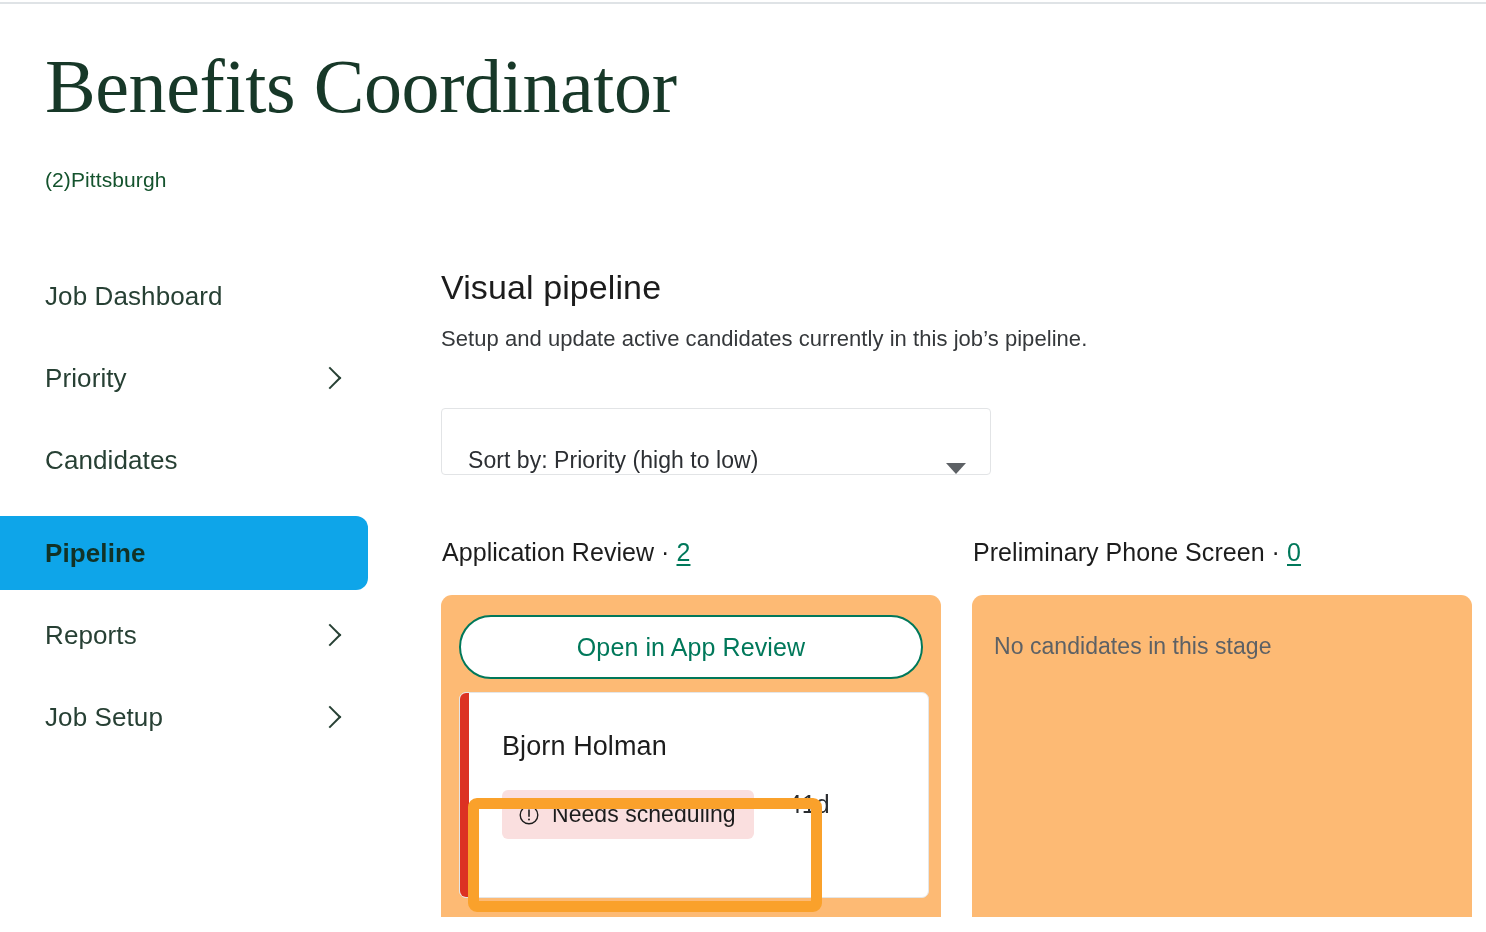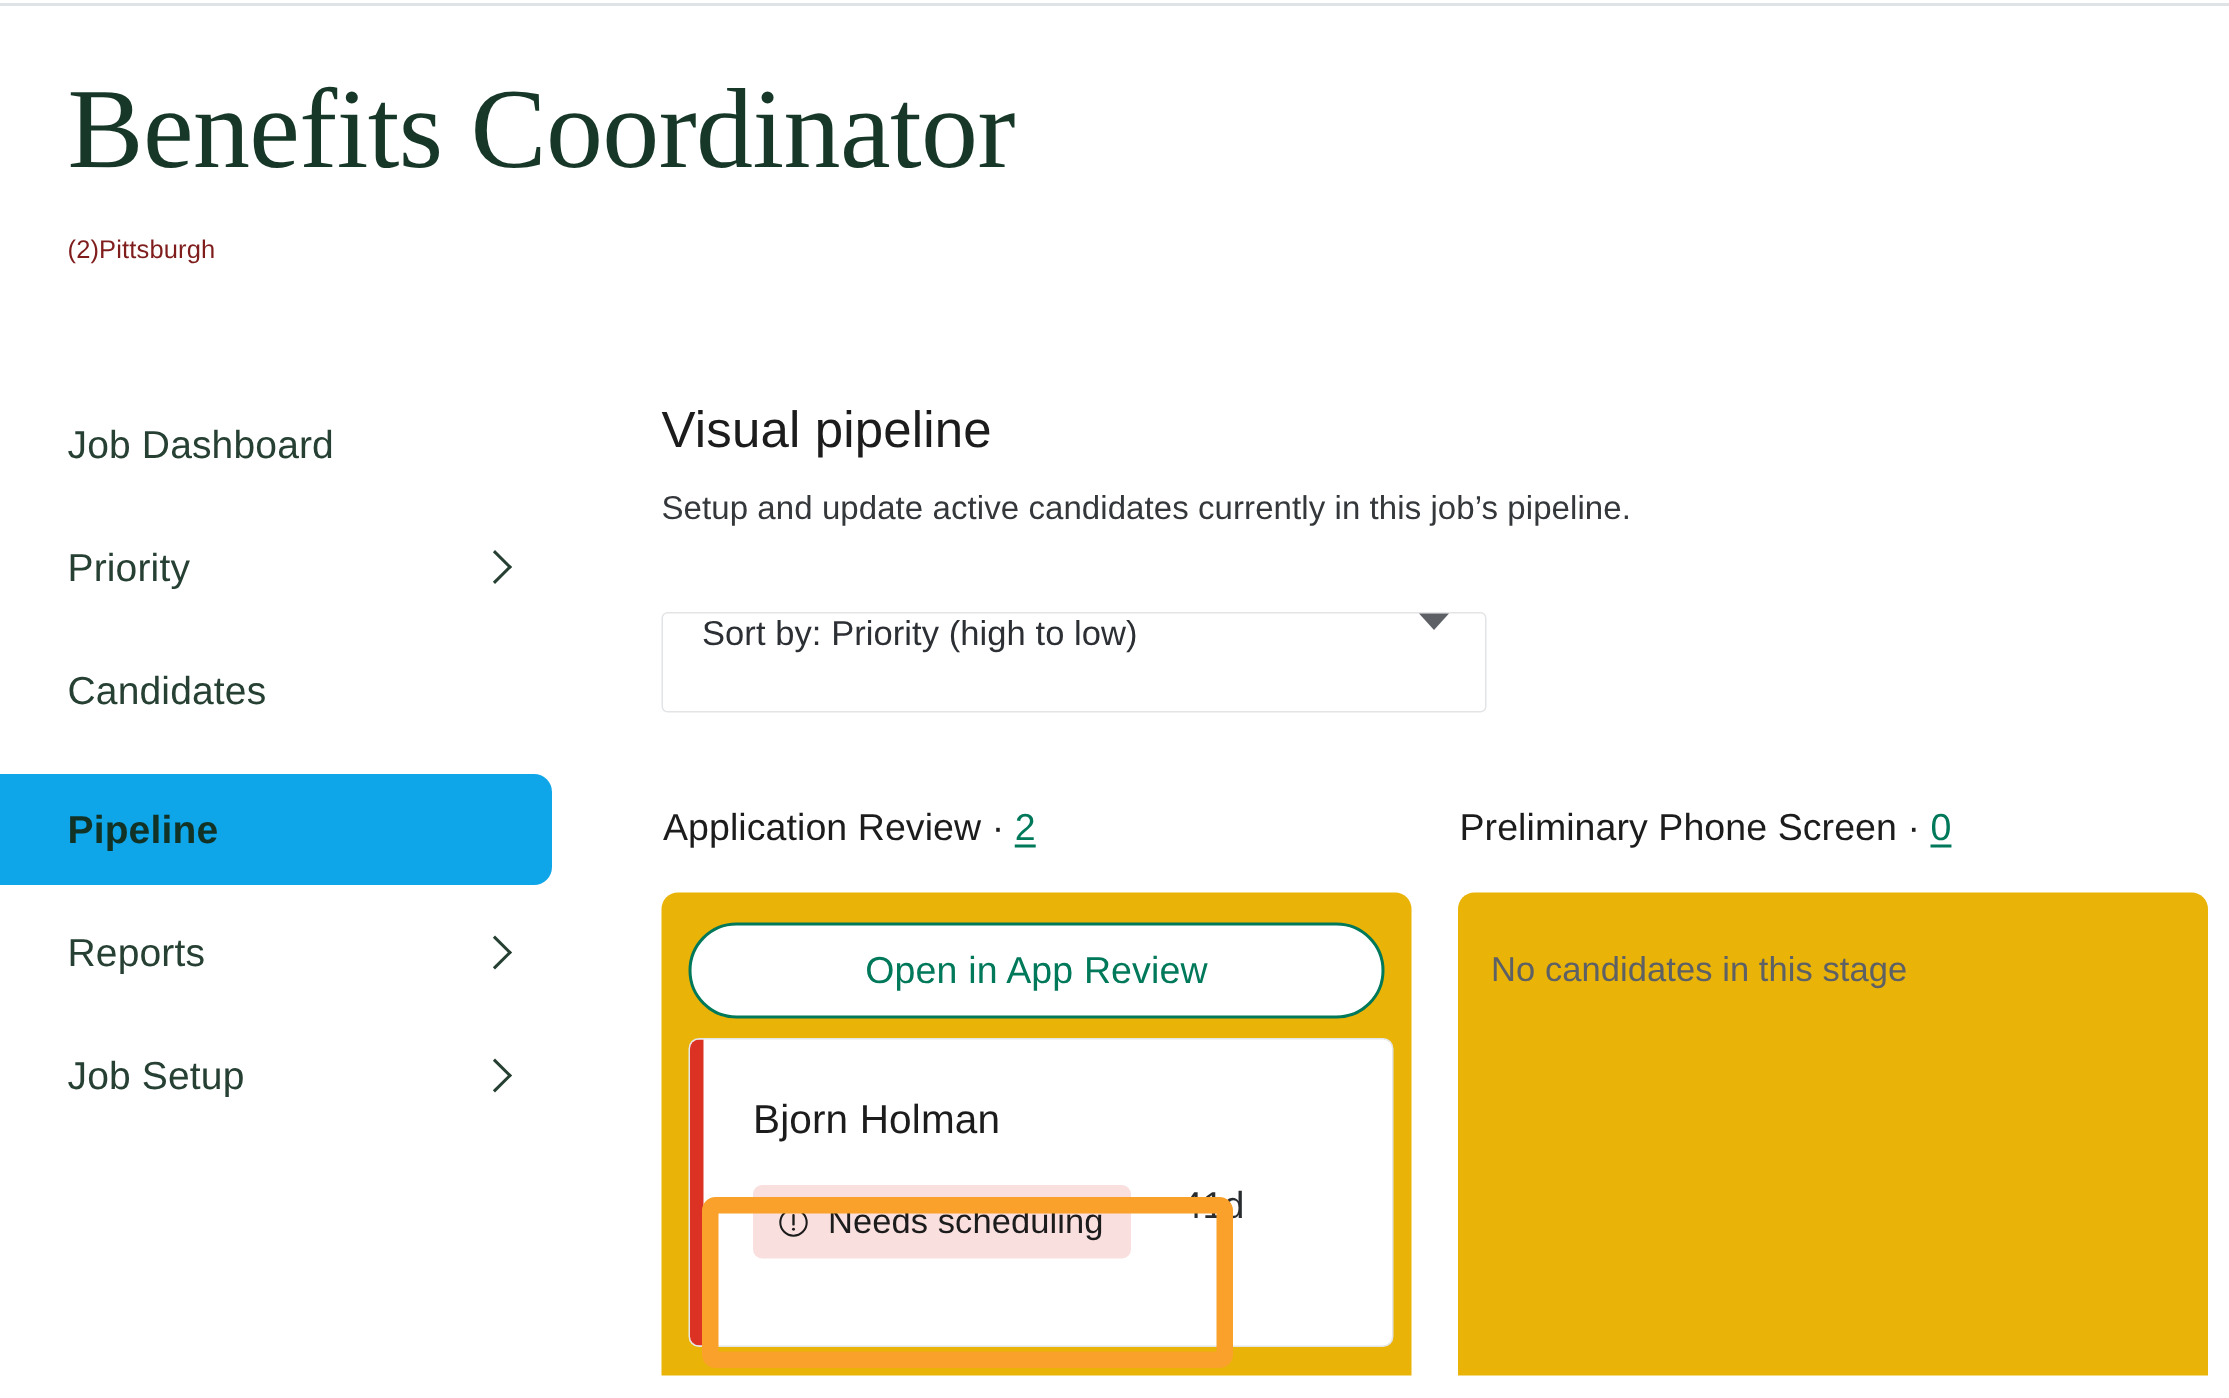--- a/index.html
+++ b/index.html
@@ -38,23 +38,23 @@
     font-family: "Liberation Serif", serif;
     font-size: 76px;
     line-height: 1.0;
     font-weight: 400;
     color: #173828;
     letter-spacing: -0.4px;
     white-space: nowrap;
   }
 
   .page-subtitle {
-    margin-top: 33px;
-    font-size: 17px;
-    color: #7f1d1d;
+    margin-top: 44px;
+    font-size: 21px;
+    color: #14532d;
     letter-spacing: 0.1px;
   }
 
   
   .sidebar {
     position: absolute;
     top: 270px;
     left: 0;
     width: 368px;
   }
@@ -126,21 +126,21 @@
   .sort-select {
     position: absolute;
     top: 138px;
     left: 0;
     width: 550px;
     height: 67px;
     border: 1px solid #e2e4e6;
     border-radius: 4px;
     background: #fff;
     display: flex;
-    align-items: flex-start;
+    align-items: flex-end;
     justify-content: space-between;
     padding: 0 24px 0 26px;
     cursor: pointer;
   }
 
   .sort-label {
     font-size: 23px;
     color: #2c2f33;
     letter-spacing: 0.05px;
   }
@@ -174,21 +174,21 @@
 
   .col-count {
     color: #00785a;
     text-decoration: underline;
     text-underline-offset: 3px;
     cursor: pointer;
   }
 
   .col-body {
     margin-top: 28px;
-    background: #eab308;
+    background: #fdba74;
     border-radius: 11px 11px 0 0;
     min-height: 322px;
     padding: 20px 18px 0 18px;
   }
 
   
   .ghost-btn {
     display: block;
     width: 464px;
     height: 64px;

